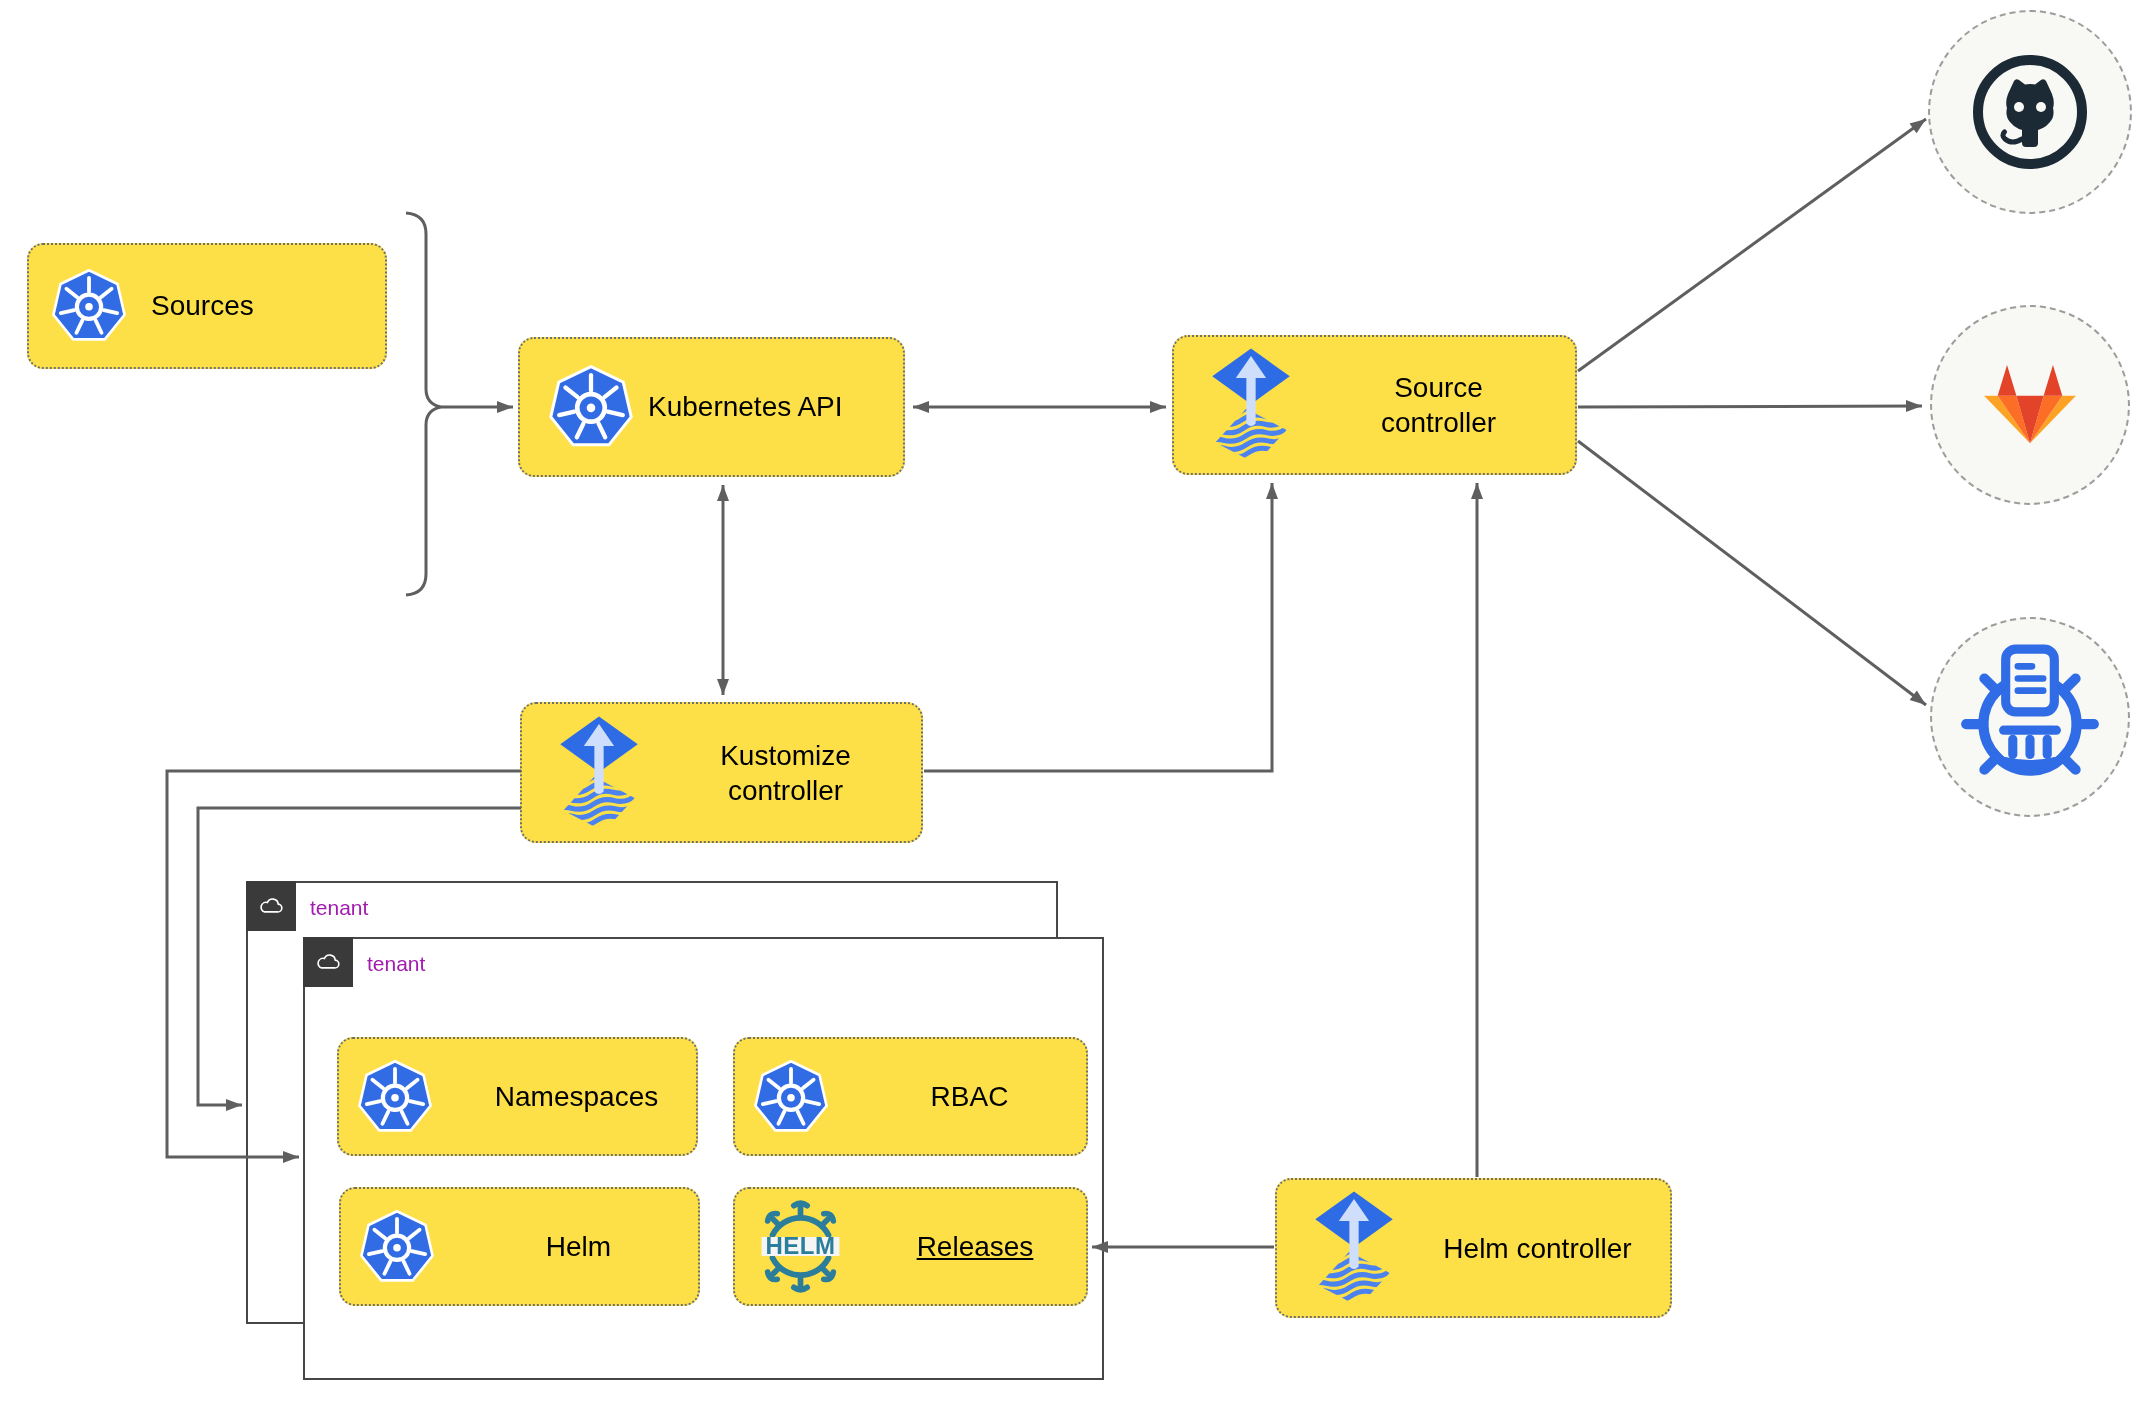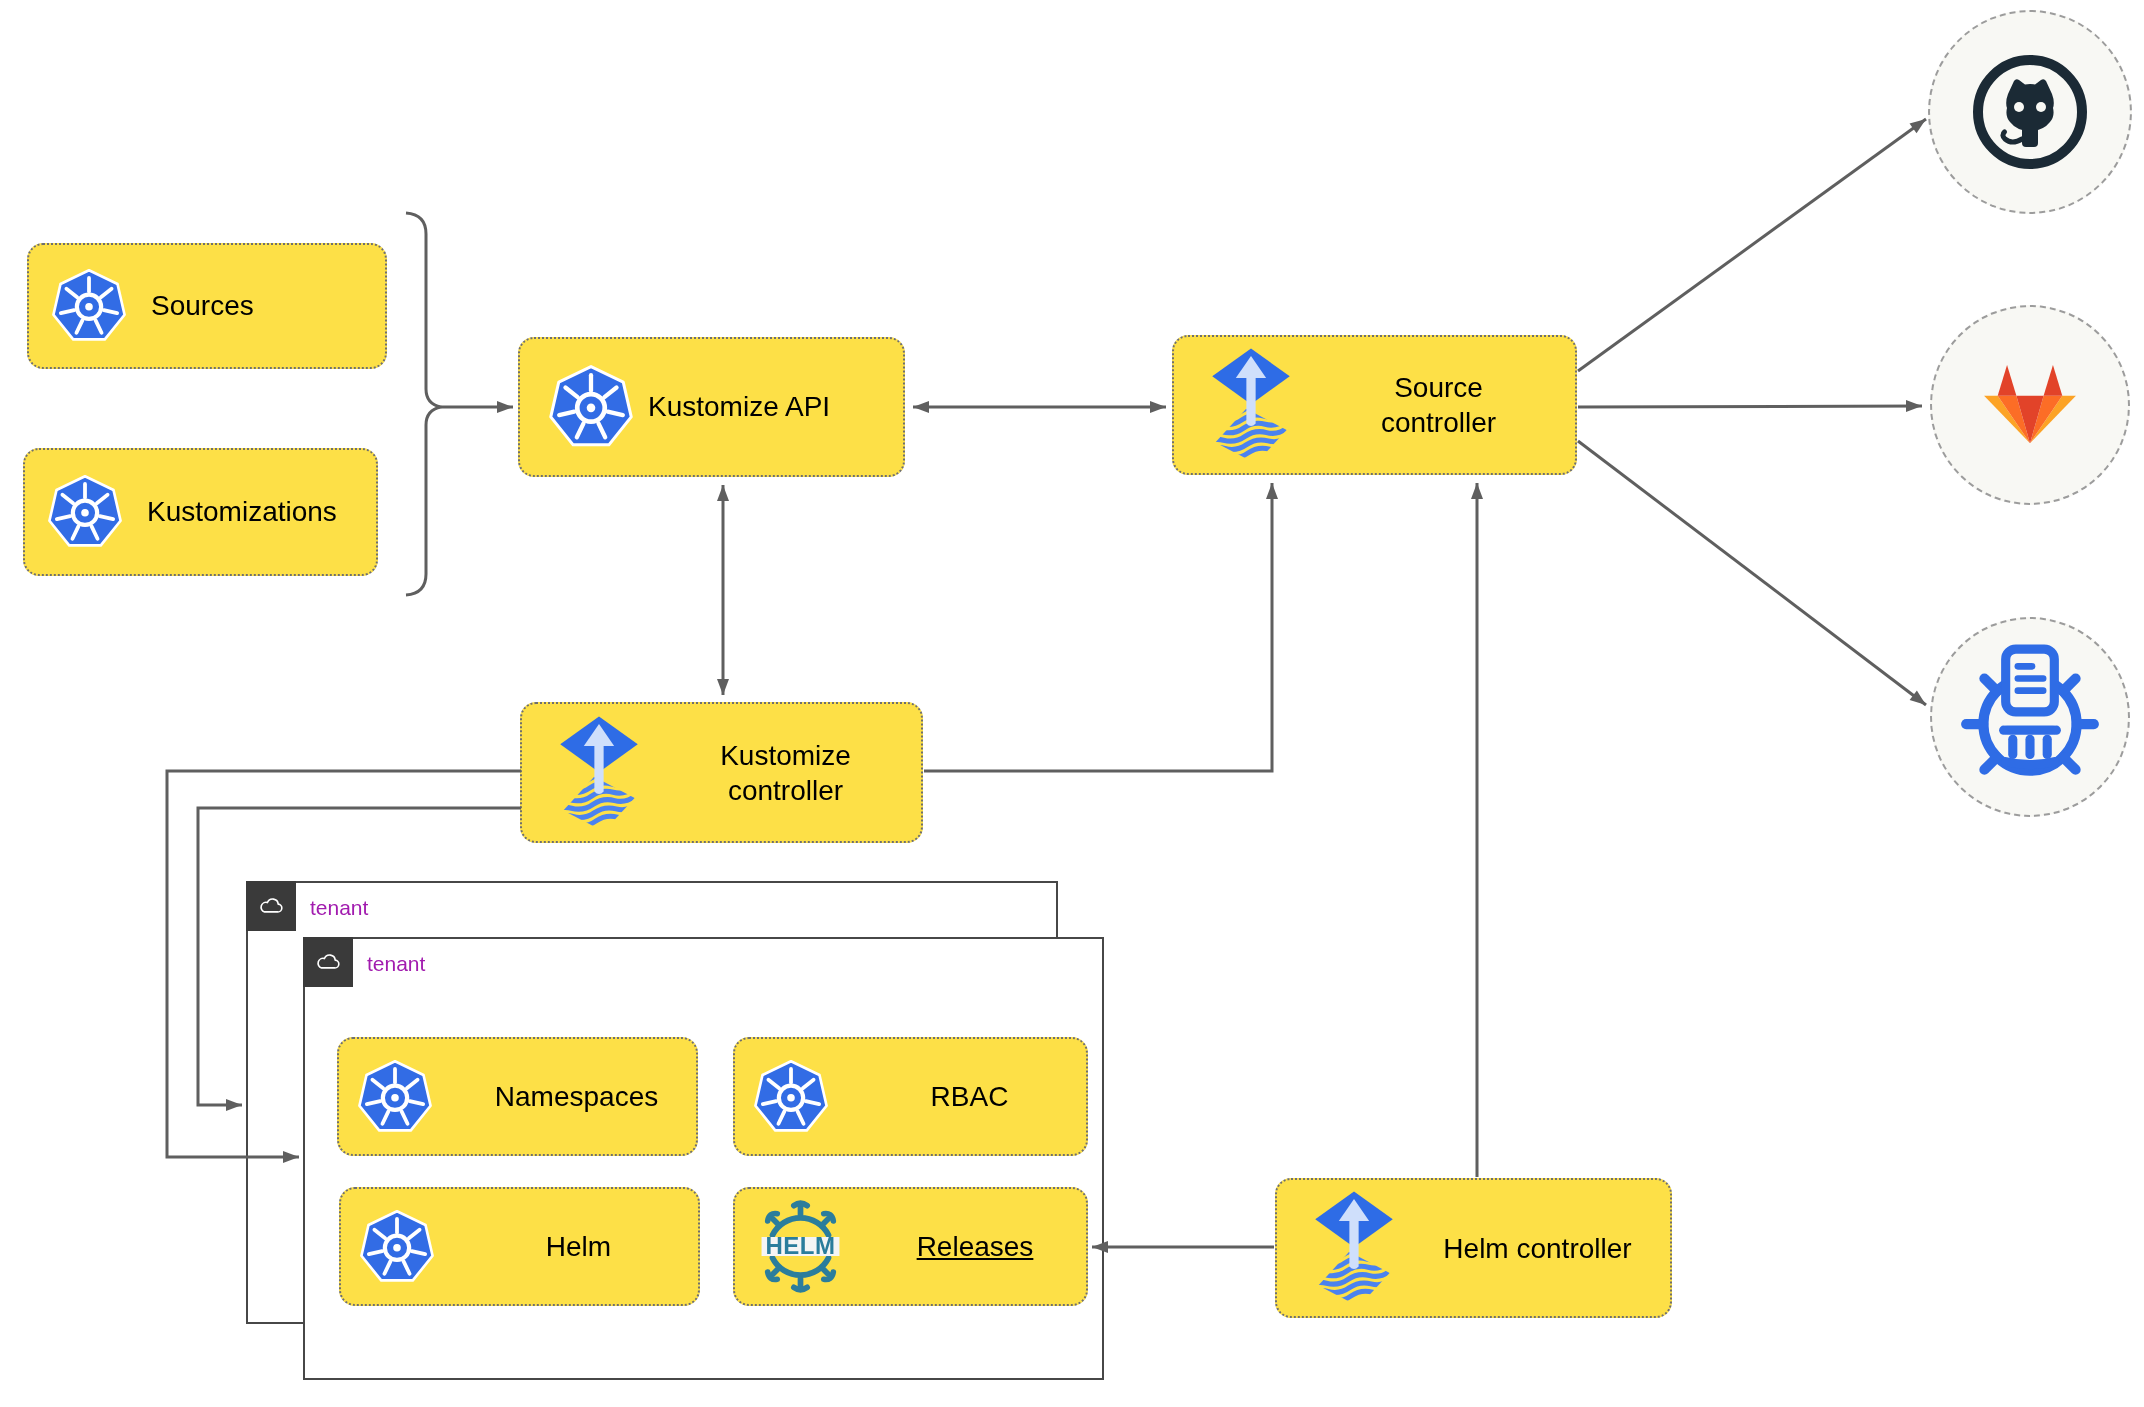--- a/index.html
+++ b/index.html
@@ -197,32 +197,26 @@
     </div>
     <div class="t-label">tenant</div>
   </div>
 
   <div class="node n-sources">
     <svg class="nicon icon-k8s">
         <use href="#sym-k8s"></use>
       </svg>
     <span class="nlabel">Sources</span>
   </div>
-  <div class="node n-kustomizations">
-    <svg class="nicon icon-k8s">
-        <use href="#sym-k8s"></use>
-      </svg>
-    <span class="nlabel">Kustomizations</span>
-  </div>
 
   <div class="node n-k8sapi">
     <svg class="nicon icon-k8s big">
         <use href="#sym-k8s"></use>
       </svg>
-    <span class="nlabel">Kustomize API</span>
+    <span class="nlabel">Kubernetes API</span>
   </div>
 
   <div class="node n-sourcectrl">
     <svg class="nicon icon-flux">
         <use href="#sym-flux"></use>
       </svg>
     <span class="nlabel center"><span class="wrap">Source controller</span></span>
   </div>
   <div class="node n-kustomizectrl">
     <svg class="nicon icon-flux">

